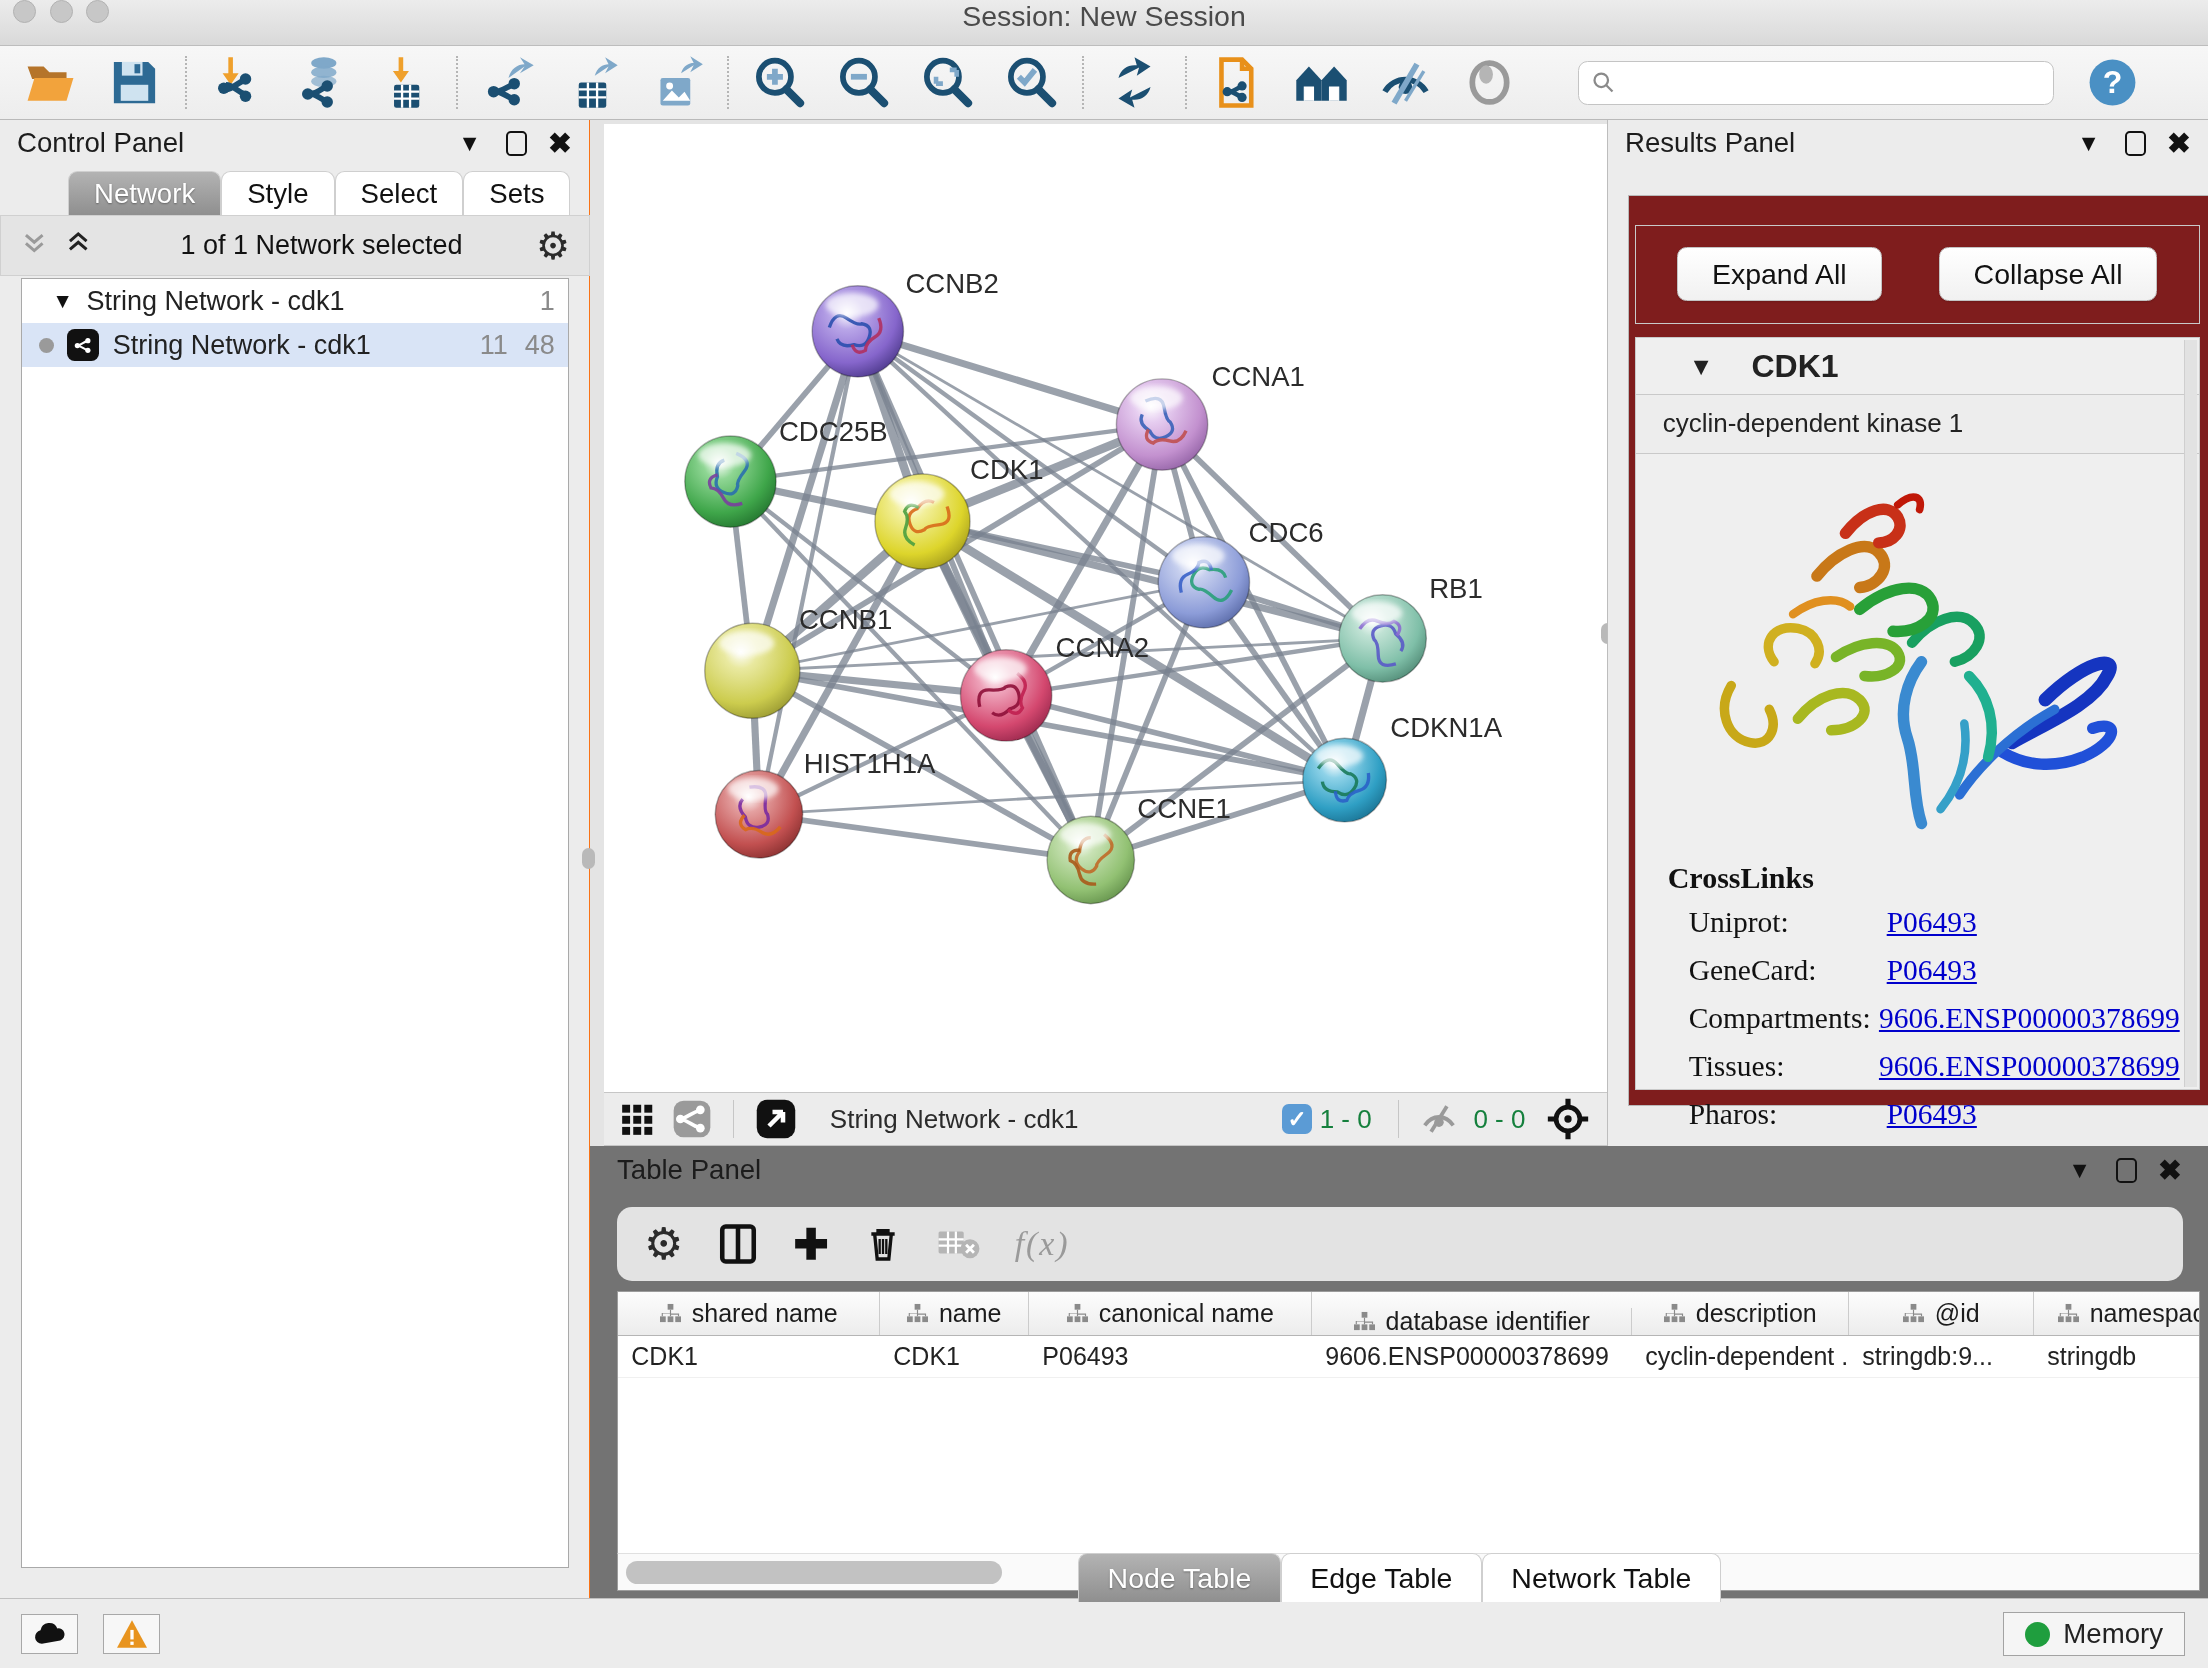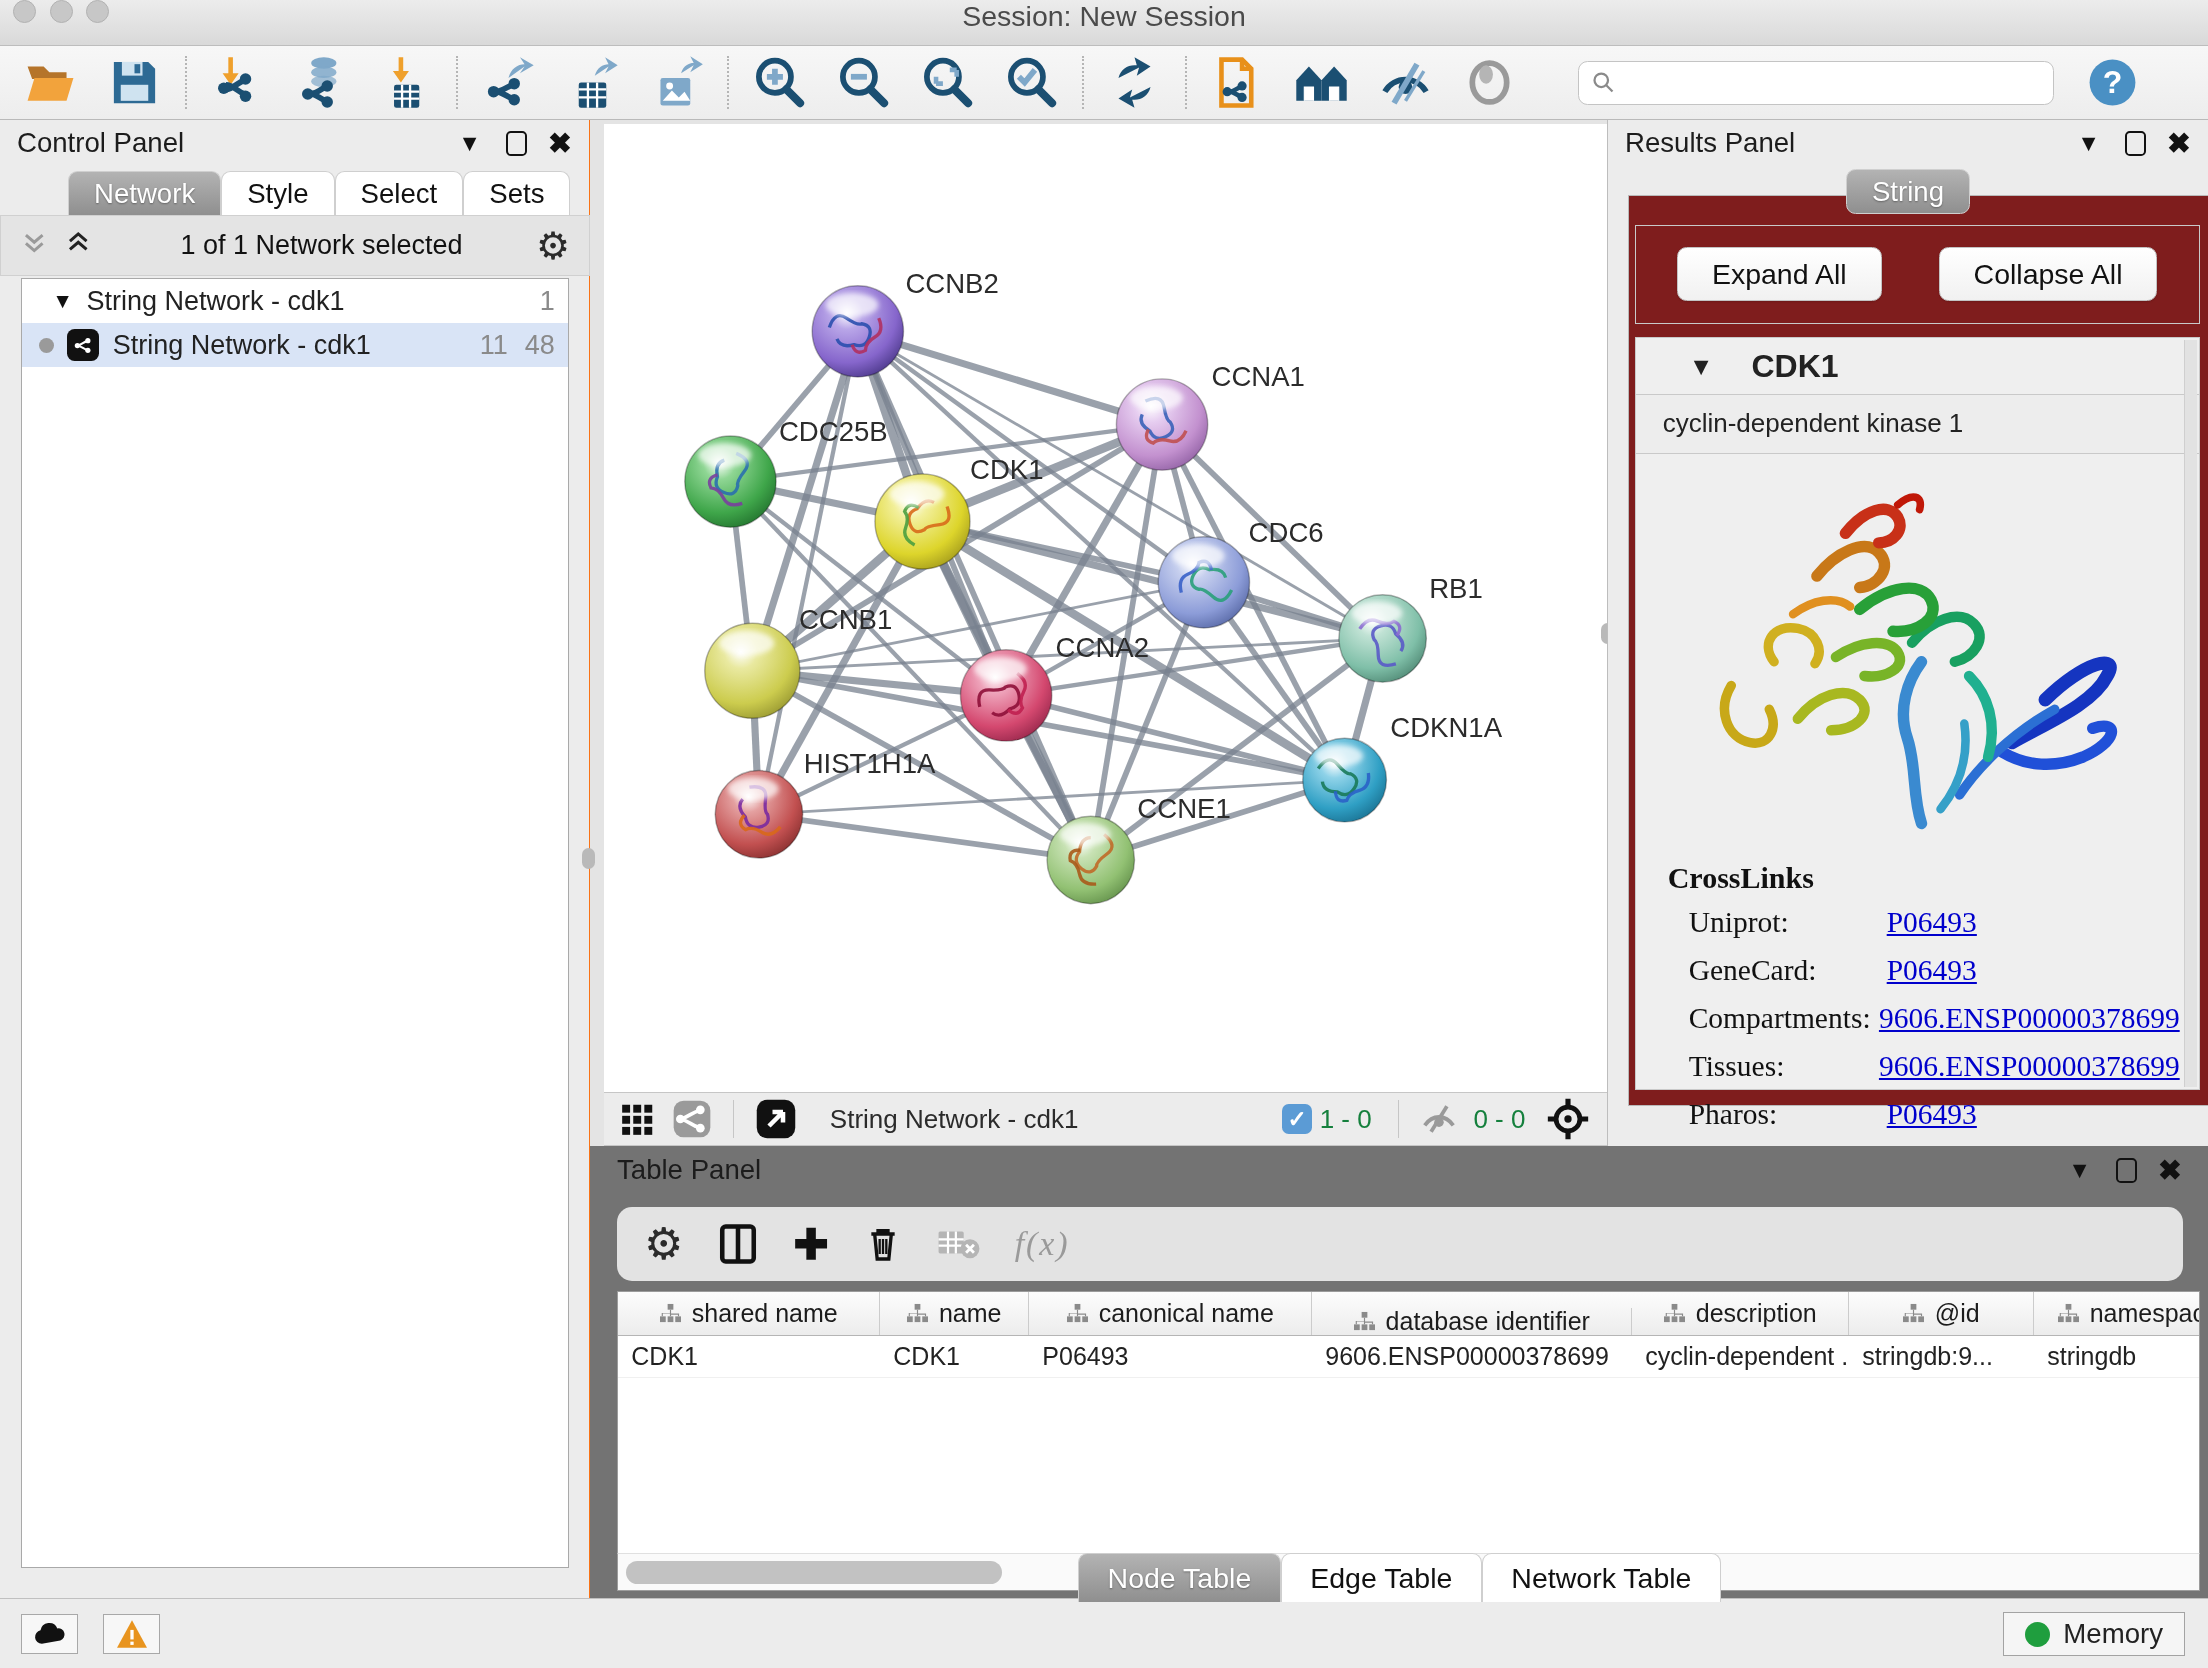--- a/index.html
+++ b/index.html
@@ -709,23 +709,20 @@
 <div class="splitter-dot" style="left:1601px; top:623px;"></div>
 
 <div id="results-panel" class="panel">
   <div class="panel-header">
     <span>Results Panel</span>
     <span class="ph-spacer"></span>
     <span class="ph-tri">▼</span>
     <span class="ph-float"></span>
     <span class="ph-x">✖</span>
   </div>
-  <div id="rp-tab" class="tabstrip pill">
-    <div class="tab selected">String</div>
-  </div>
   <div id="rp-outer">
     <div id="rp-buttons">
       <button class="rp-btn">Expand All</button>
       <button class="rp-btn">Collapse All</button>
     </div>
     <div id="rp-content">
       <div id="rp-gene-row">
         <span id="rp-gene-tri">▼</span>
         <span id="rp-gene">CDK1</span>
       </div>

